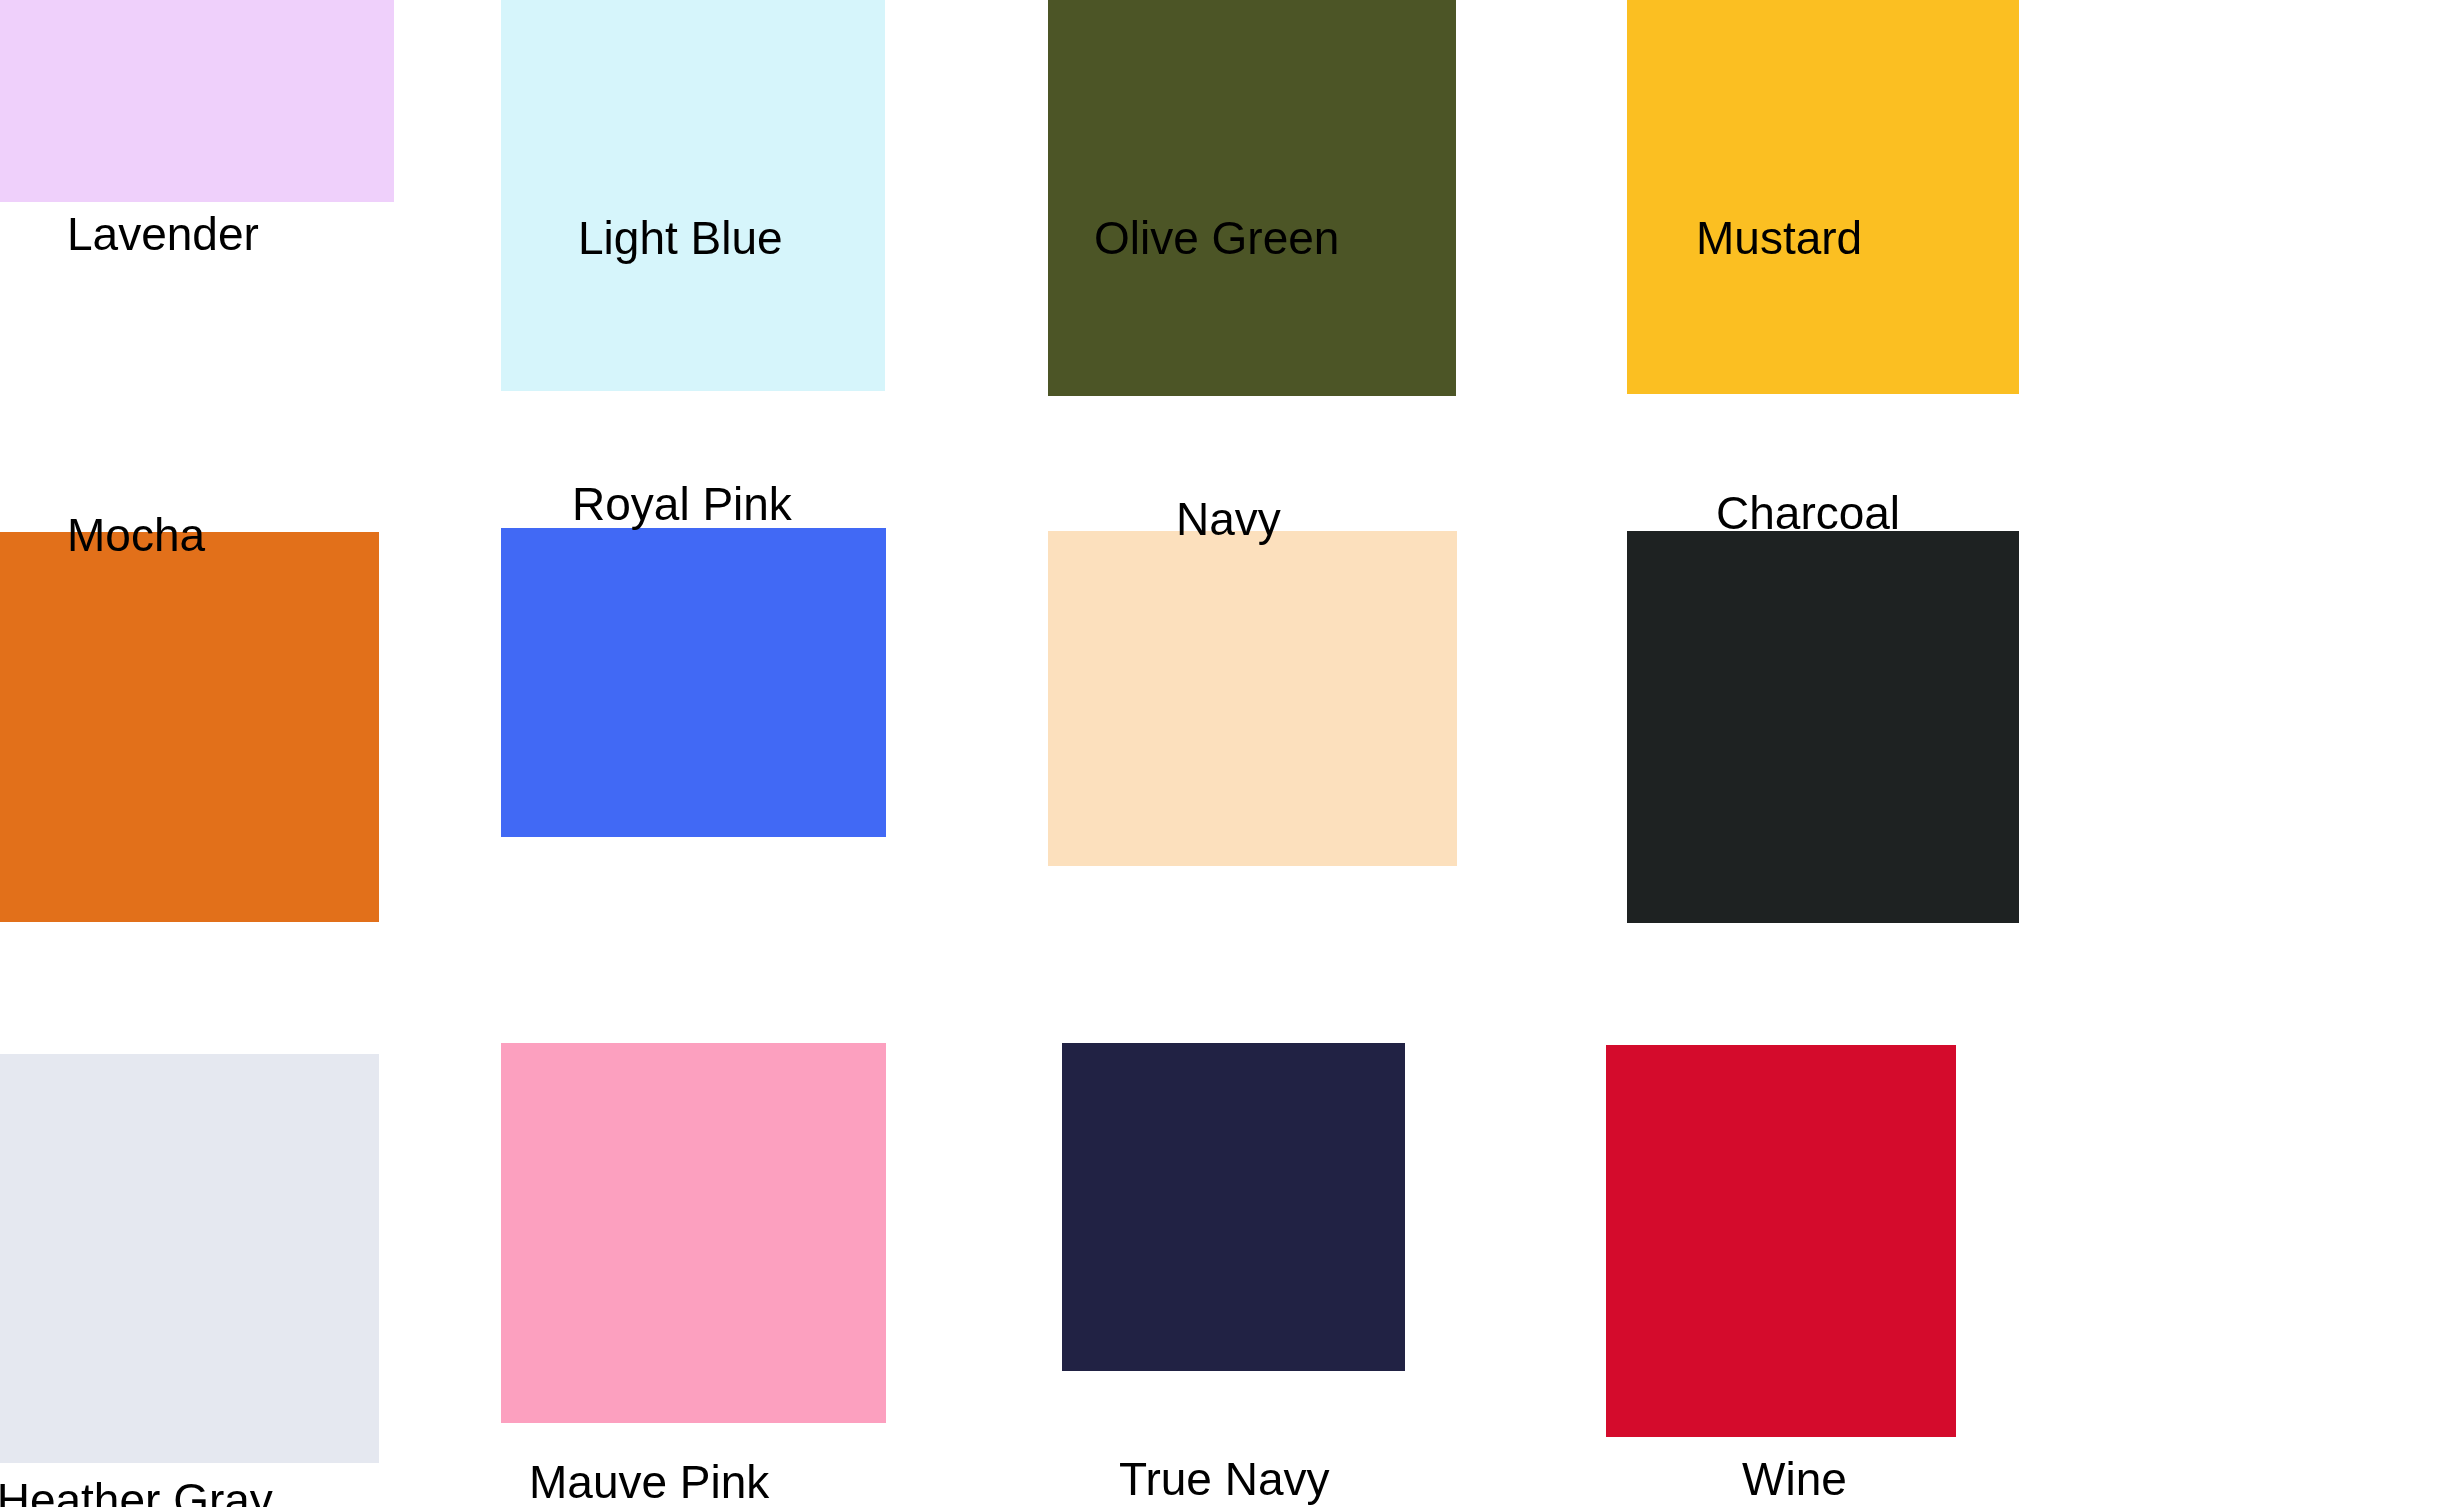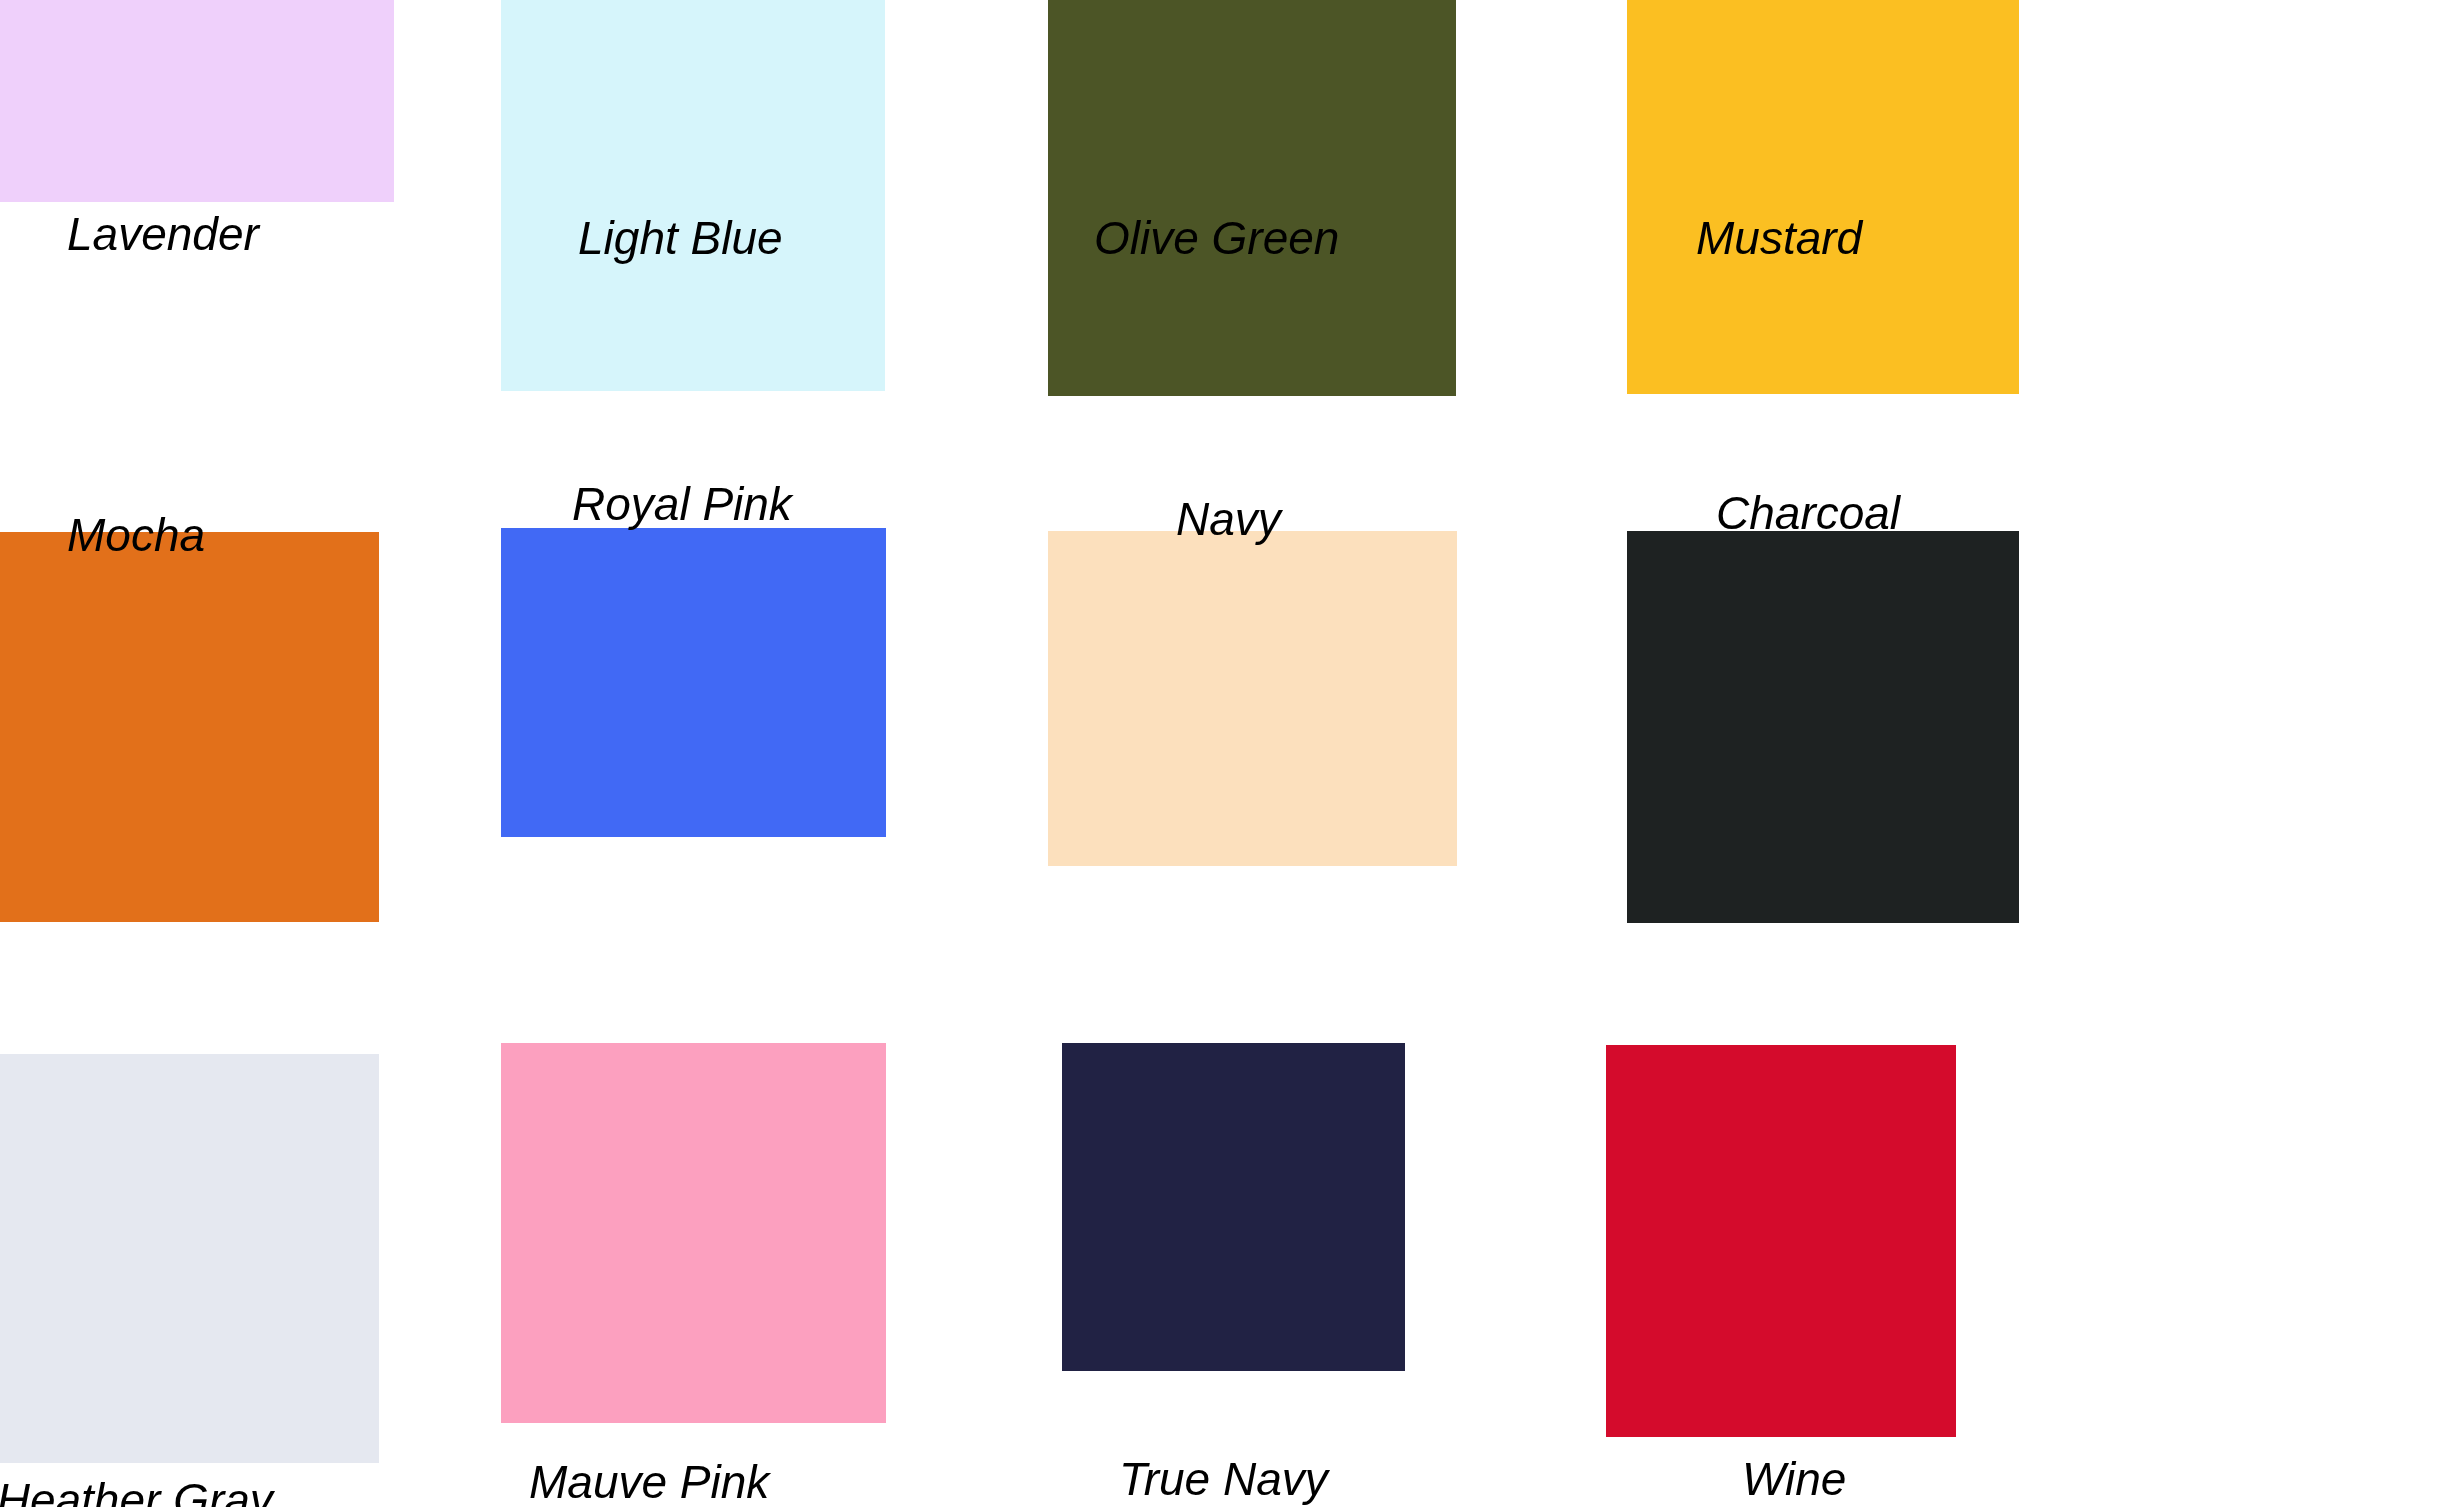--- a/index.html
+++ b/index.html
@@ -35,21 +35,20 @@
   }
 
   .swatch-label {
     position: absolute;
     left: 0;
     white-space: nowrap;
     color: #000000;
     font-weight: 400;
     font-family: "Liberation Sans", "DejaVu Sans", sans-serif;
     line-height: 1;
-    font-style: italic;
   }
 </style>
 </head>
 <body>
 
 <div id="palette-grid" style="background: rgb(255, 255, 255);">
     <div class="swatch-cell" style="left: 0px; top: 0px; width: 2450px; height: 1508px;">
       <div class="swatch-chip" style="left: -14.7px; top: -6.5px; width: 409px; height: 208px; background: rgb(239, 208, 251);"></div>
       <div class="swatch-label" style="left: 67px; top: 211px; font-size: 46px; color: rgb(0, 0, 0);">Lavender</div>
     </div>

